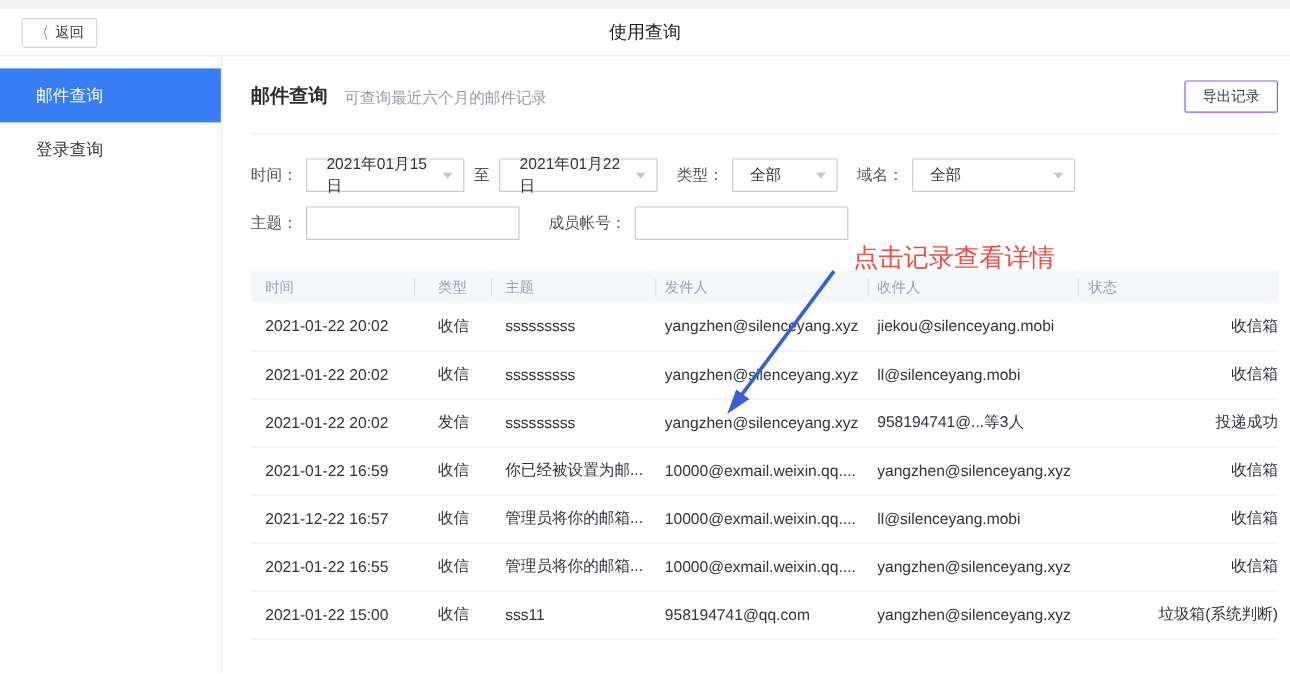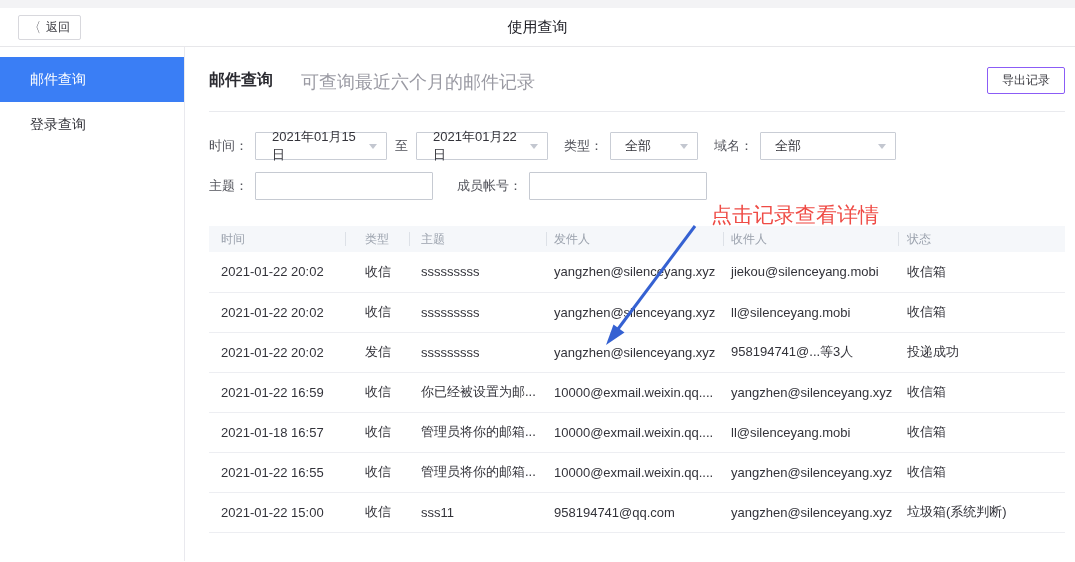--- a/index.html
+++ b/index.html
@@ -34,21 +34,21 @@
   }
   .side-item {
     height:45px; line-height:45px; padding-left:30px;
     font-size:14px; color:#33333a; cursor:pointer;
   }
   .side-item.active { background:#3a7ef5; color:#fff; }
   .main { flex:1; position:relative; padding:0 10px 0 24px; }
   
   .main-header { margin-top:20px; display:flex; align-items:center; height:27px; }
   .main-title { font-size:16px; font-weight:bold; color:#2b2b31; }
-  .main-subtitle { font-size:18px; color:#9a9aa3; margin-left:28px; padding-top:3px; }
+  .main-subtitle { font-size:13px; color:#9a9aa3; margin-left:14px; padding-top:3px; }
   .export-btn {
     margin-left:auto; height:27px; padding:0 14px;
     border:1px solid #8b5cf6; border-radius:2px; background:#fff;
     font-size:12px; color:#3a3a40; cursor:pointer;
   }
   .header-divider { border-bottom:1px solid #e9eaee; margin-top:17px; }
   
   .filter-row { display:flex; align-items:center; font-size:13px; color:#51525a; }
   .filter-row.r1 { margin-top:20px; }
   .filter-row.r2 { margin-top:12px; }
@@ -89,21 +89,21 @@
   .records td {
     height:40px; border-bottom:1px solid #edeef2;
     font-size:13px; color:#33333a; white-space:nowrap; overflow:hidden;
   }
   .records tr { cursor:pointer; }
   .c1 { width:136px; padding-left:12px; }
   .c2 { width:64px;  padding-left:20px; }
   .c3 { width:137px; padding-left:12px; }
   .c4 { width:177px; padding-left:8px; }
   .c5 { width:175px; padding-left:8px; }
-  .c6 { width:167px; padding-left:9px; }
+  .c6 { width:167px; padding-left:9px;text-align:right; }
 </style>
 </head>
 <body>
 
 <div class="top-strip"></div>
 
 <div class="topbar">
   <button class="back-btn">
     <span class="chev">〈</span>
     <span>返回</span>
@@ -205,21 +205,21 @@
           </tr>
           <tr>
             <td class="c1">2021-01-22 16:59</td>
             <td class="c2">收信</td>
             <td class="c3">你已经被设置为邮...</td>
             <td class="c4">10000@exmail.weixin.qq....</td>
             <td class="c5">yangzhen@silenceyang.xyz</td>
             <td class="c6">收信箱</td>
           </tr>
           <tr>
-            <td class="c1">2021-01-18 16:57</td>
+            <td class="c1">2021-12-22 16:57</td>
             <td class="c2">收信</td>
             <td class="c3">管理员将你的邮箱...</td>
             <td class="c4">10000@exmail.weixin.qq....</td>
             <td class="c5">ll@silenceyang.mobi</td>
             <td class="c6">收信箱</td>
           </tr>
           <tr>
             <td class="c1">2021-01-22 16:55</td>
             <td class="c2">收信</td>
             <td class="c3">管理员将你的邮箱...</td>

